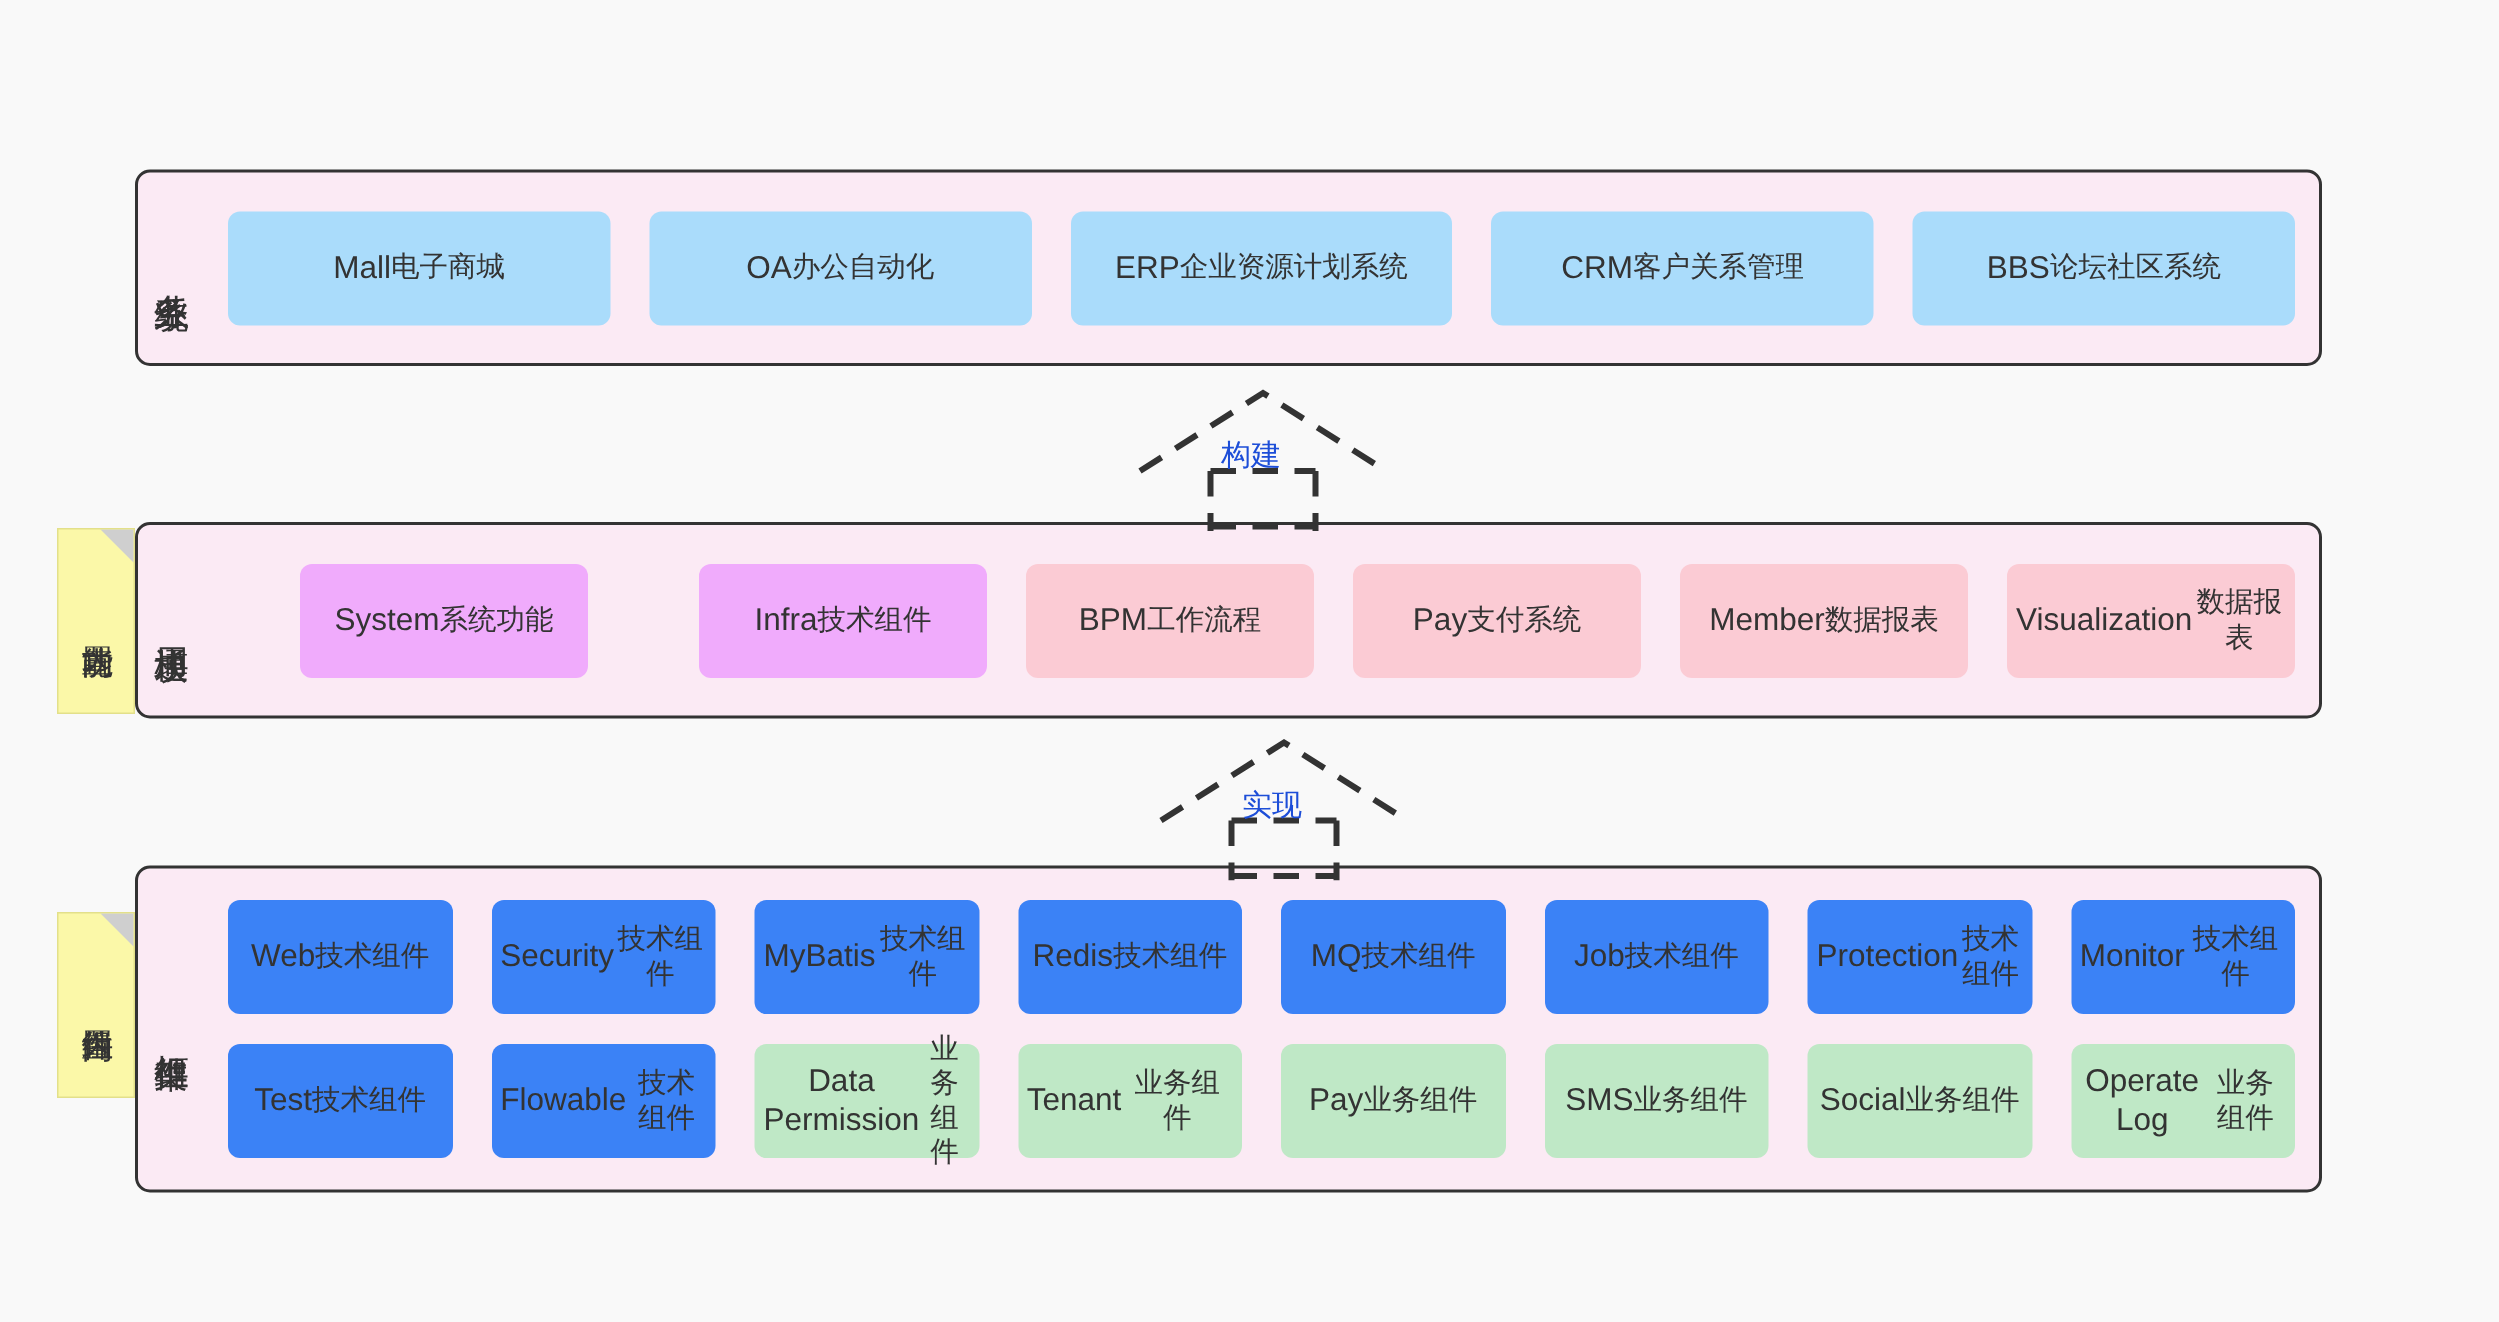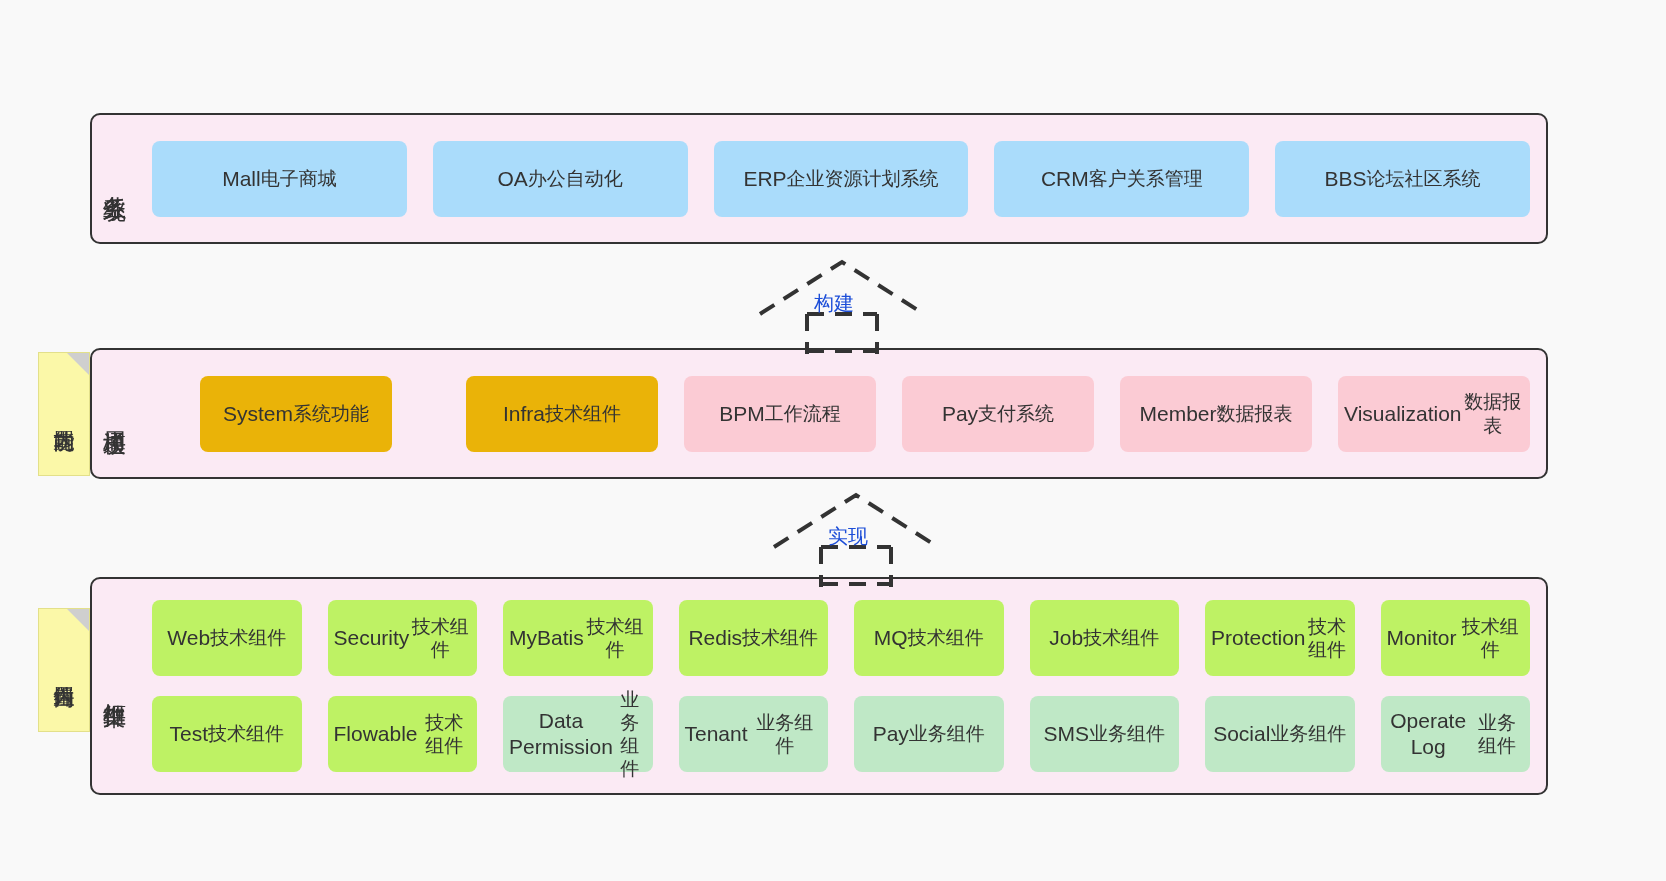--- a/index.html
+++ b/index.html
@@ -80,23 +80,23 @@
     font-size: 21px;
     color: #333333;
   }
   .cell .cn {
     font-size: 19px;
     color: #333333;
   }
 
   
   .c-blue        { background: #aadcfb; }
-  .c-red         { background: #eab308; margin-left: 48px; }
+  .c-red         { background: #f0abfc; margin-left: 48px; }
   .c-pink        { background: #fbcbd4; }
-  .c-green       { background: #bef264; }
+  .c-green       { background: #3b82f6; }
   .c-lightgreen  { background: #bfe8c6; }
 
   
   #layer-business { left: 90px;  top: 113px; width: 1458px; height: 131px; }
   #layer-common   { left: 90px;  top: 348px; width: 1458px; height: 131px; }
   #layer-frame    { left: 90px;  top: 577px; width: 1458px; height: 218px; }
 
   #layer-business .cell,
   #layer-common   .cell { height: 76px; }
   #layer-frame    .cell { height: 76px; }

